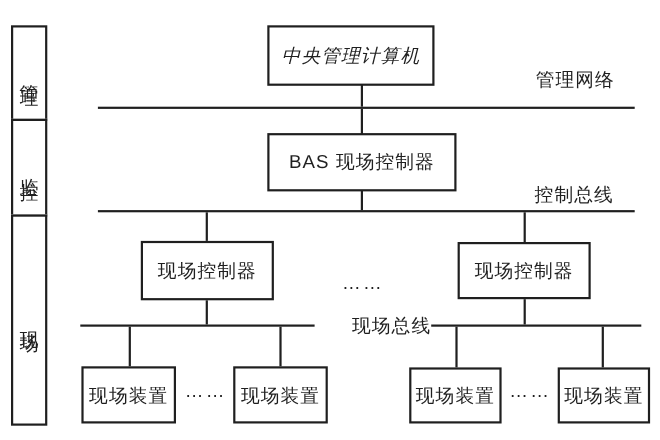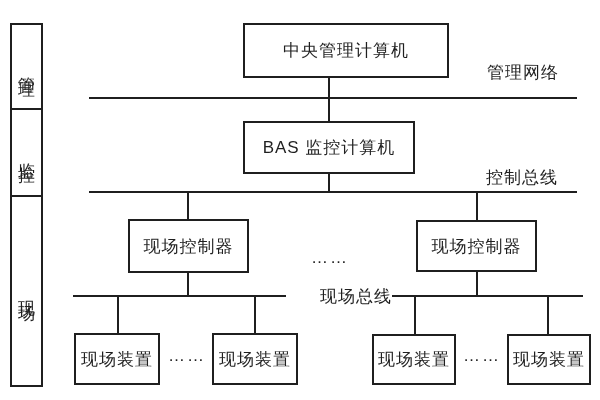--- a/index.html
+++ b/index.html
@@ -48,23 +48,23 @@
       <span>管理</span>
     </div>
     <div class="sidebar-item si-2">
       <span>监控</span>
     </div>
     <div class="sidebar-item si-3">
       <span>现场</span>
     </div>
   </div>
 
-  <div class="node" style="left:243px;top:23px;width:206px;height:55px;">中央管理计算机</div>
+  <div class="node" style="left:243px;top:23px;width:152px;height:55px;font-style:italic;">中央管理计算机</div>
 
-  <div class="node" style="left:243px;top:121px;width:172px;height:53px;">BAS 监控计算机</div>
+  <div class="node" style="left:243px;top:121px;width:172px;height:53px;">BAS 现场控制器</div>
 
   <div class="node" style="left:128px;top:219px;width:121px;height:54px;">现场控制器</div>
 
   <div class="node" style="left:416px;top:220px;width:121px;height:52px;">现场控制器</div>
 
   <div class="node" style="left:74px;top:333px;width:86px;height:52px;">现场装置</div>
 
   <div class="node" style="left:212px;top:333px;width:86px;height:52px;">现场装置</div>
 
   <div class="node" style="left:372px;top:334px;width:84px;height:51px;">现场装置</div>

